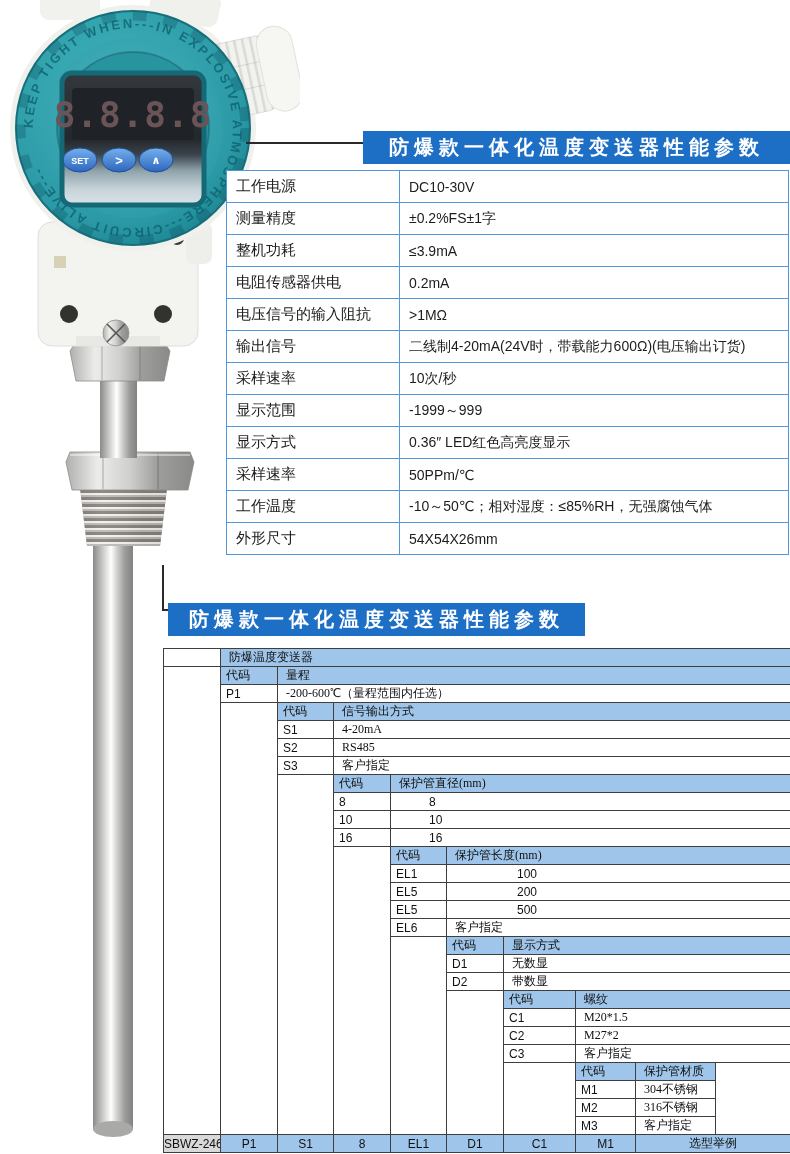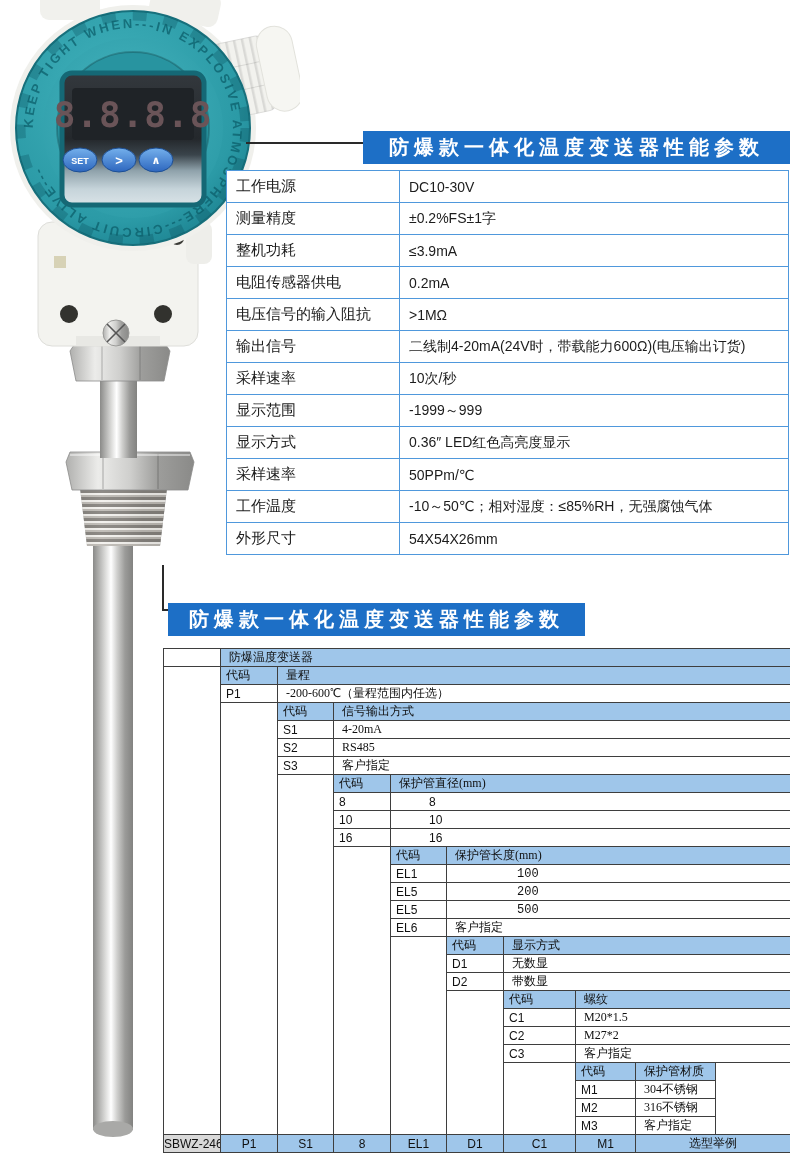--- a/index.html
+++ b/index.html
@@ -29,21 +29,21 @@
   #selTable{position:absolute;left:163px;top:648px;width:627px;border-collapse:collapse;
             table-layout:fixed;z-index:3;font-size:12px;color:#101010;}
   #selTable td{border:1px solid #3e3e3e;background:#fff;height:17px;padding:0 2px 0 5px;
                white-space:nowrap;overflow:hidden;}
   #selTable td.hd{background:#9fc6ea;}
   #selTable td.sel{background:#9fc6ea;text-align:center;padding:0;}
   #selTable td.model{background:#d9d9d9;text-align:center;padding:0;}
   #selTable td.noborder{border:none;background:transparent;}
   #selTable td.val{padding-left:8px;font-family:Liberation Serif, serif;}
   #selTable td.num-d{padding-left:38px;}
-  #selTable td.num-l{padding-left:70px;font-family:Liberation Mono, monospace;}
+  #selTable td.num-l{padding-left:70px;}
 
   svg{position:absolute;left:0;top:0;z-index:1;pointer-events:none;}
 </style>
 </head>
 <body>
 
 <div id="app">
 
   <svg width="300" height="1154" viewBox="0 0 300 1154">
     <defs>

